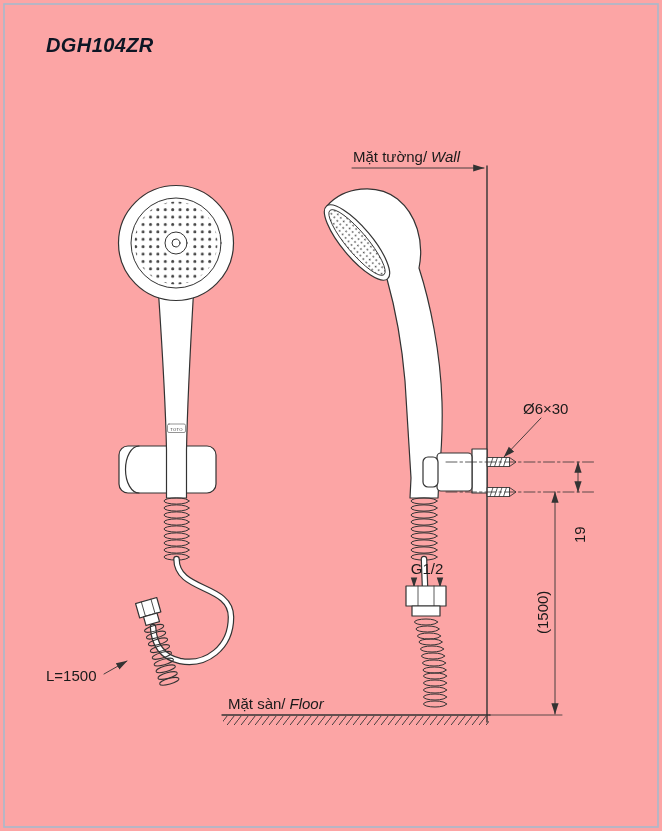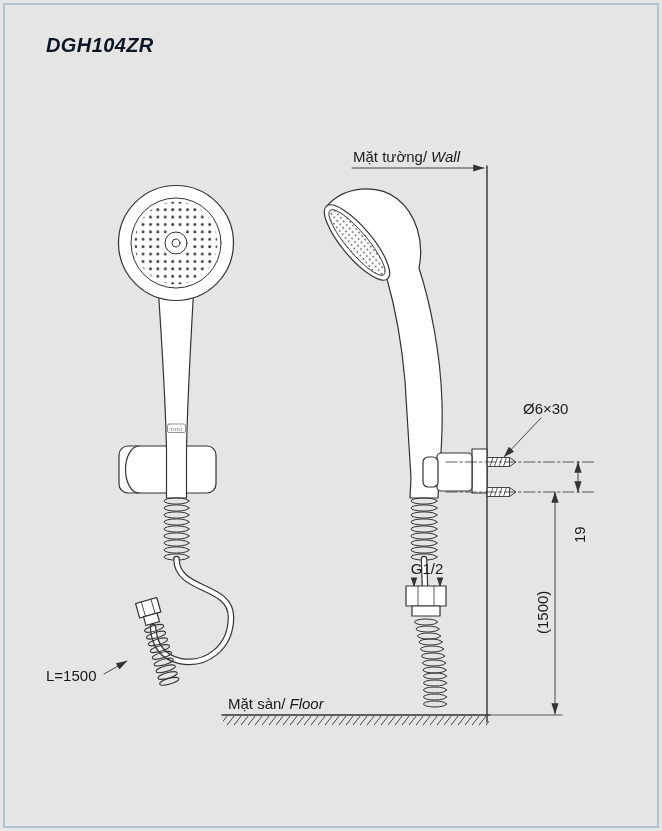--- a/index.html
+++ b/index.html
@@ -1,17 +1,17 @@
 <!DOCTYPE html>
 <html><head>
 <meta charset="utf-8">
 <style>
   * { margin:0; padding:0; box-sizing:border-box; }
   html,body { width:662px; height:831px; background:#ffffff; font-family:"Liberation Sans", sans-serif; }
-  .page { position:relative; width:662px; height:831px; background:#e5e5e5; }
+  .page { position:relative; width:662px; height:831px; background:#fca5a5; }
   svg { display:block; width:662px; height:831px; }
   text { font-family:"Liberation Sans", sans-serif; }
   .title-text { font-size:20px; font-weight:bold; font-style:italic; fill:#0d1624; letter-spacing:.4px; }
   .lbl { font-size:15px; fill:#1a1a1a; }
   .lbl-it { font-style:italic; }
   .dim { font-size:15px; fill:#1a1a1a; }
   .brand { font-size:4.2px; fill:#333; letter-spacing:.2px; }
 </style>
 </head>
 <body>

